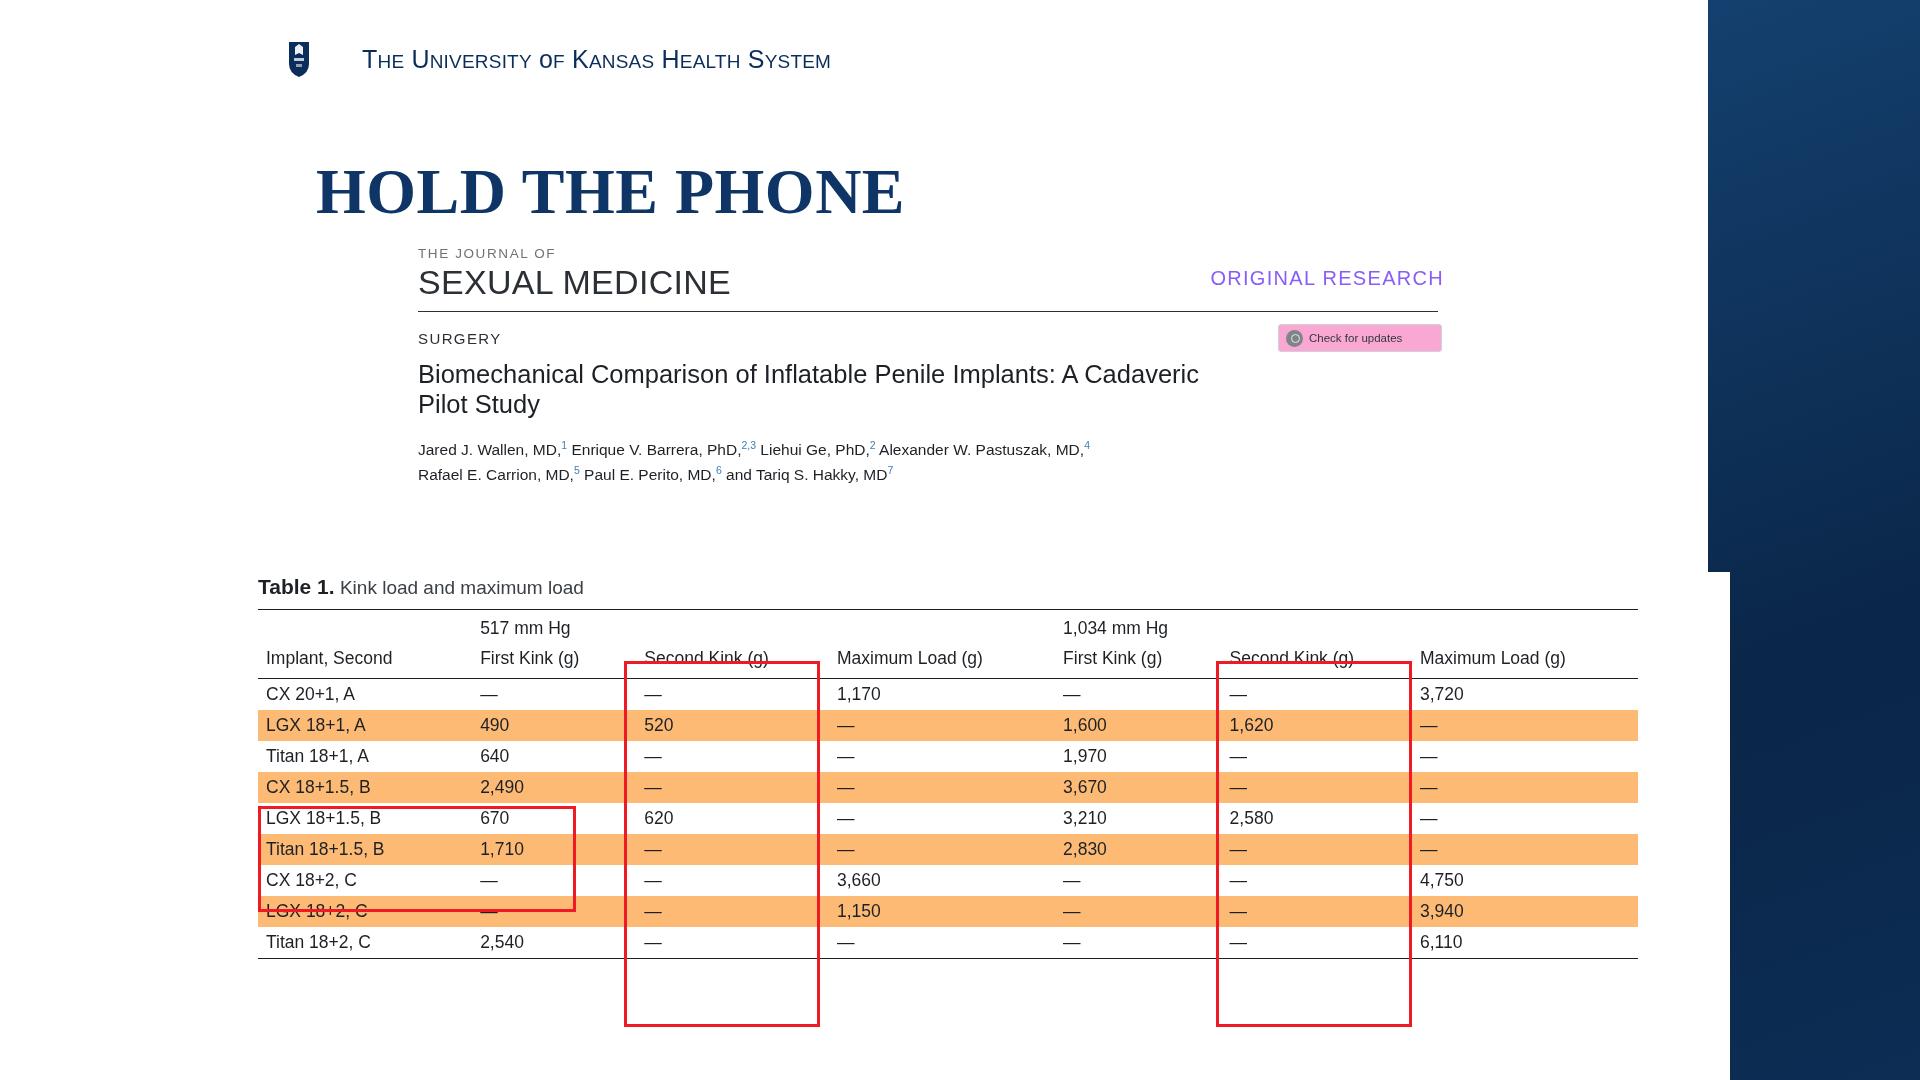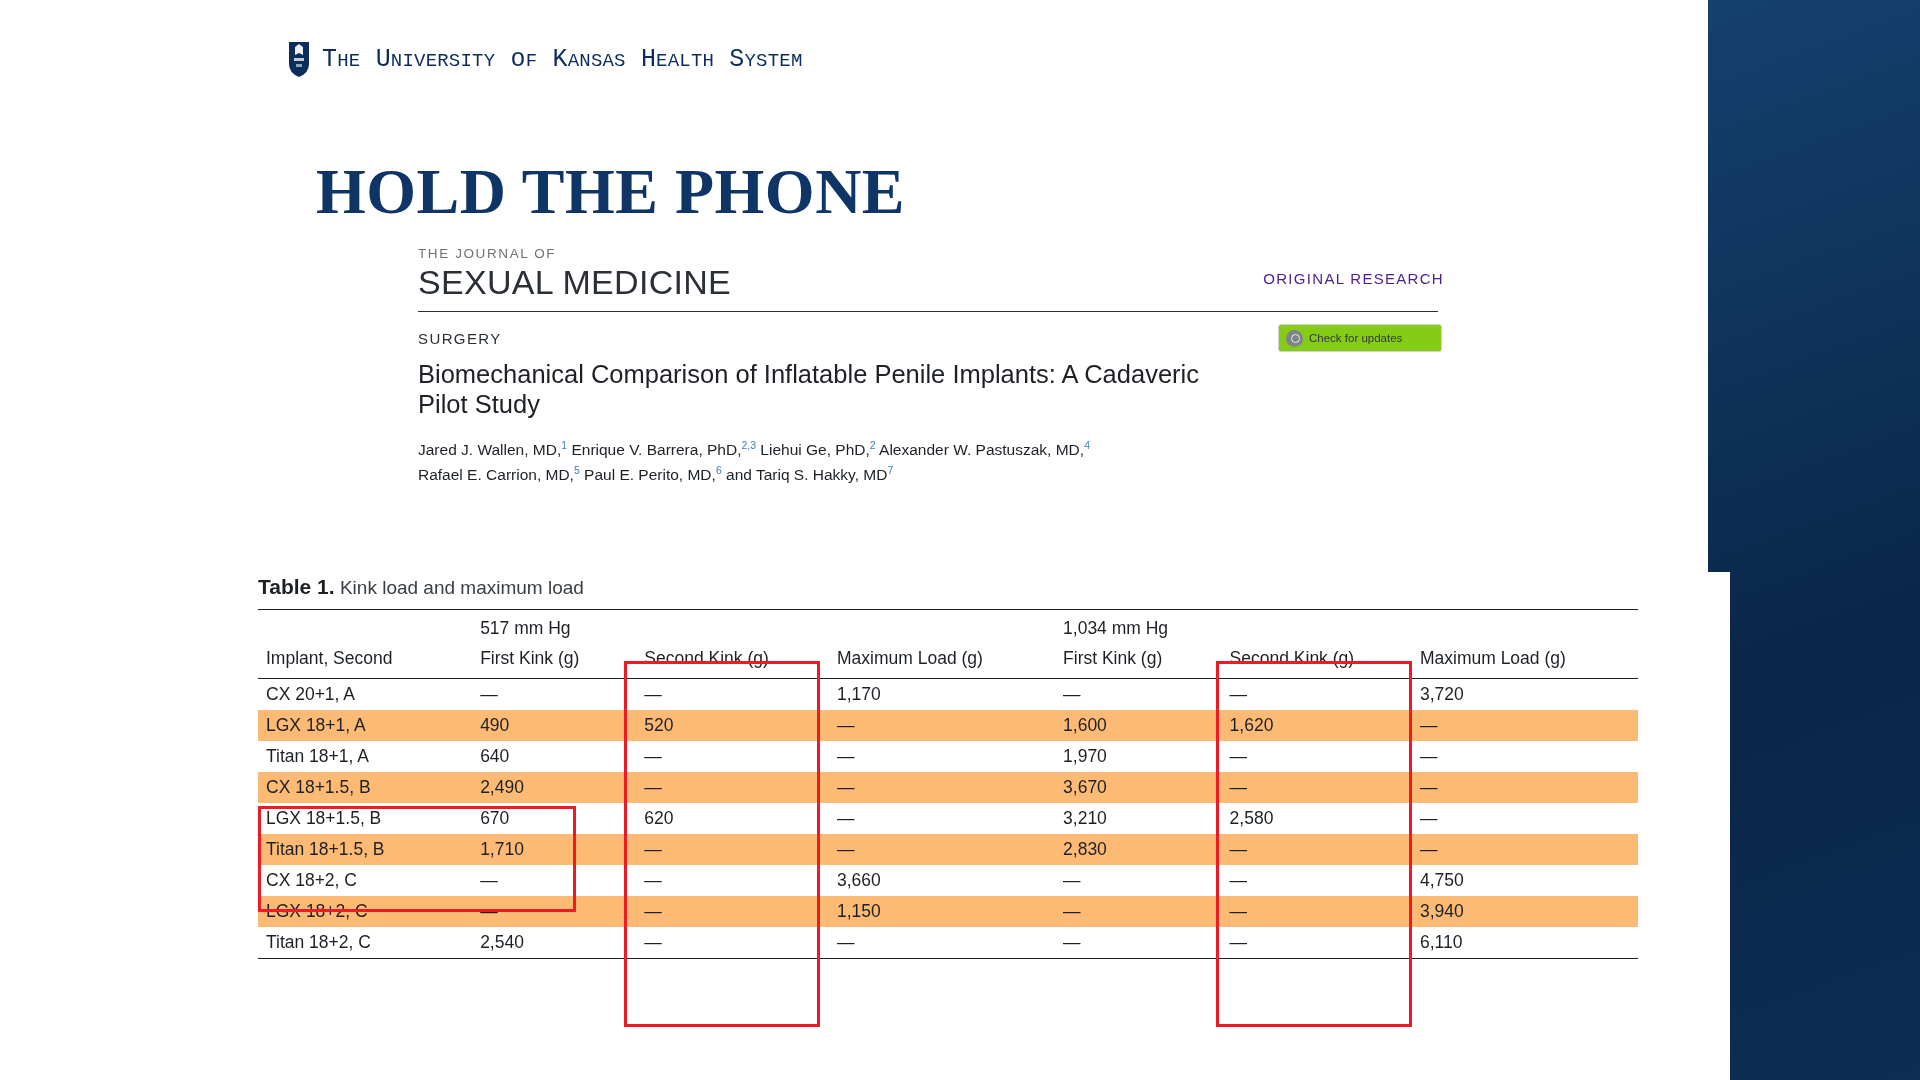--- a/index.html
+++ b/index.html
@@ -55,25 +55,26 @@
     display: flex;
     align-items: center;
     gap: 10px;
   }
   .logo-mark {
     width: 26px;
     height: 38px;
     position: relative;
   }
   .logo-text {
-    font-family: Liberation Mono, monospace;
+    font-family: Liberation Sans, sans-serif;
     color: #0b2d5c;
     font-size: 25px;
     letter-spacing: 0.2px;
     white-space: nowrap;
+    margin-left: 40px;
   }
   .logo-text .sc { font-size: 19px; }
 
   
   .headline {
     position: absolute;
     left: 316px;
     top: 155px;
     font-family: "Liberation Serif", serif;
     font-weight: 700;
@@ -102,23 +103,23 @@
     justify-content: space-between;
   }
   .journal-title {
     font-size: 34px;
     color: #2b3036;
     letter-spacing: 0.3px;
     font-weight: 400;
     margin-top: 2px;
   }
   .original-research {
-    font-size: 15px;
+    font-size: 20px;
     letter-spacing: 1.3px;
-    color: #4c1d95;
+    color: #8b5cf6;
     text-transform: uppercase;
     padding-bottom: 6px;
     margin-left: 36px;
   }
   .journal-rule {
     margin-top: 9px;
     border-top: 1.6px solid #2b3036;
     width: 1020px;
   }
   .section-label {
@@ -149,21 +150,21 @@
     vertical-align: super;
   }
 
   
   .updates-badge {
     position: absolute;
     right: 2px;
     top: 78px;
     width: 164px;
     height: 28px;
-    background: #84cc16;
+    background: #f9a8d4;
     border: 1px solid #cfd2d6;
     border-radius: 3px;
     display: flex;
     align-items: center;
     gap: 6px;
     padding: 0 7px;
     box-sizing: border-box;
   }
   .updates-badge .badge-dot {
     width: 17px; height: 17px;

